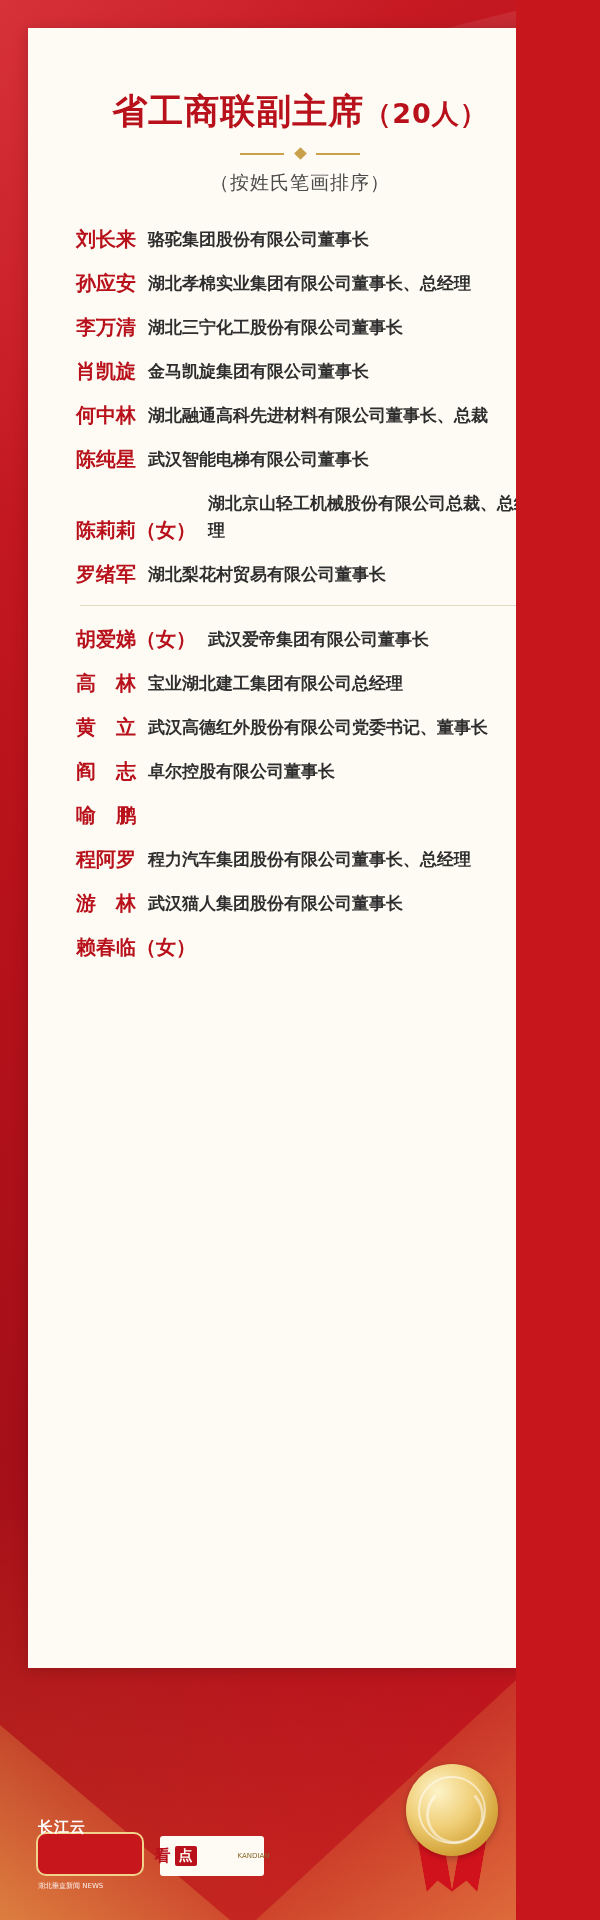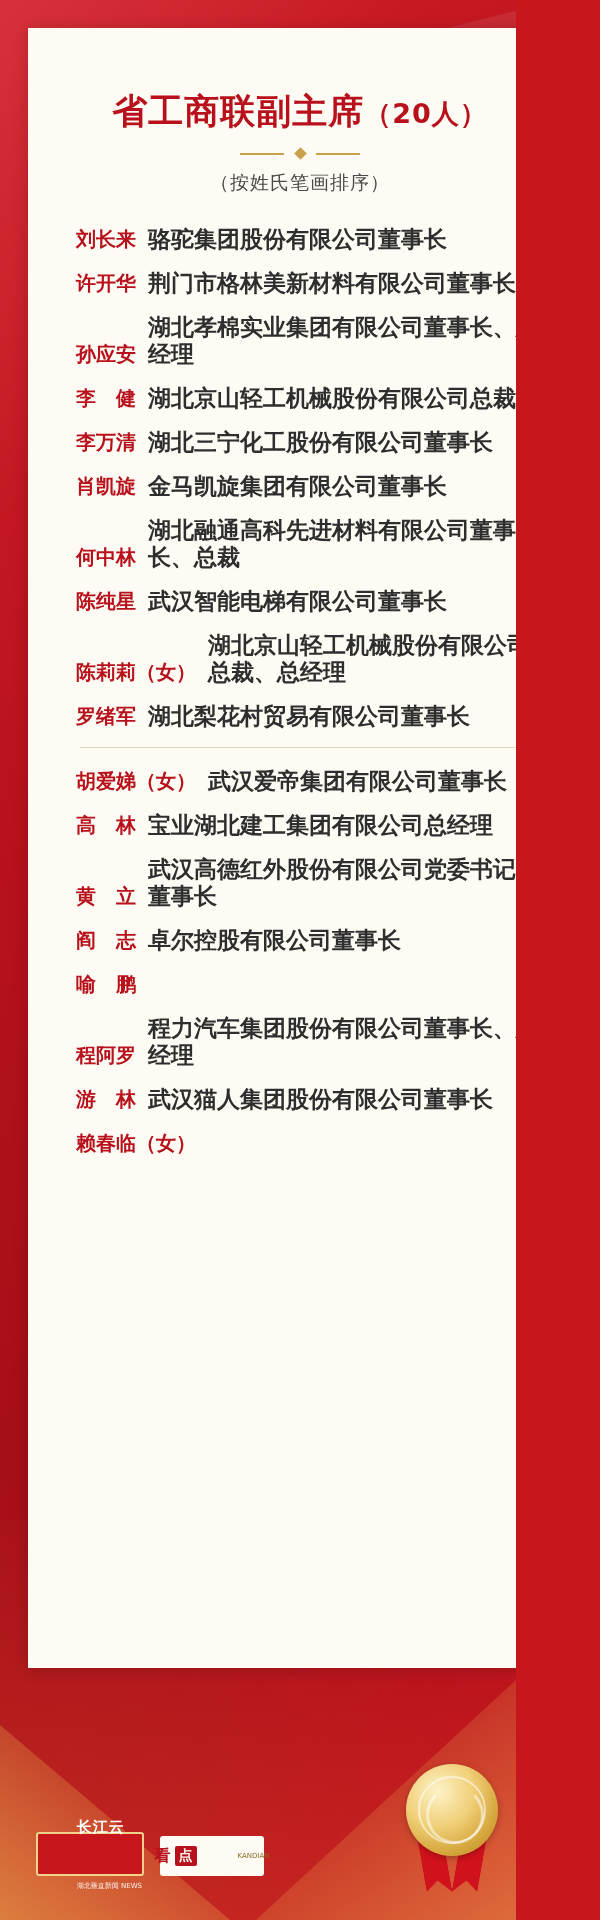--- a/index.html
+++ b/index.html
@@ -143,21 +143,21 @@
     line-height: 27px;
     white-space: nowrap;
     flex: 0 0 auto;
     padding-right: 12px;
   }
   .name.wide {
     
   }
   .title-text {
     color: #2e2e2e;
-    font-size: 23px;
+    font-size: 17px;
     line-height: 27px;
     font-weight: bold;
     flex: 1 1 auto;
   }
   .section-sep {
     height: 1px;
     background: #e2d9c2;
     margin: 6px 4px 20px 4px;
   }
 
@@ -170,24 +170,24 @@
     height: 252px;
   }
   .logo-cjy {
     position: absolute;
     left: 36px;
     bottom: 44px;
     width: 104px;
     height: 40px;
     background: #c8161d;
     border: 2px solid #f0d28a;
-    border-radius: 3px;
+    border-radius: 10px;
     display: flex;
     align-items: center;
-    justify-content: flex-end;
+    justify-content: flex-start;
     color: #fff;
     font-size: 15px;
     font-weight: bold;
     letter-spacing: 1px;
   }
   .logo-cjy .sub {
     font-size: 7px;
     letter-spacing: 0;
     display: block;
     font-weight: normal;
@@ -303,30 +303,22 @@
         <div class="subtitle">（按姓氏笔画排序）</div>
       </div>
 
       <div class="list">
 
         <div class="row">
           <div class="name">刘长来</div>
           <div class="title-text">骆驼集团股份有限公司董事长</div>
         </div>
         <div class="row">
-          <div class="name">许开华</div>
-          <div class="title-text">荆门市格林美新材料有限公司董事长</div>
-        </div>
-        <div class="row">
           <div class="name">孙应安</div>
           <div class="title-text">湖北孝棉实业集团有限公司董事长、总经理</div>
-        </div>
-        <div class="row">
-          <div class="name">李　健</div>
-          <div class="title-text">湖北京山轻工机械股份有限公司总裁</div>
         </div>
         <div class="row">
           <div class="name">李万清</div>
           <div class="title-text">湖北三宁化工股份有限公司董事长</div>
         </div>
         <div class="row">
           <div class="name">肖凯旋</div>
           <div class="title-text">金马凯旋集团有限公司董事长</div>
         </div>
         <div class="row">

